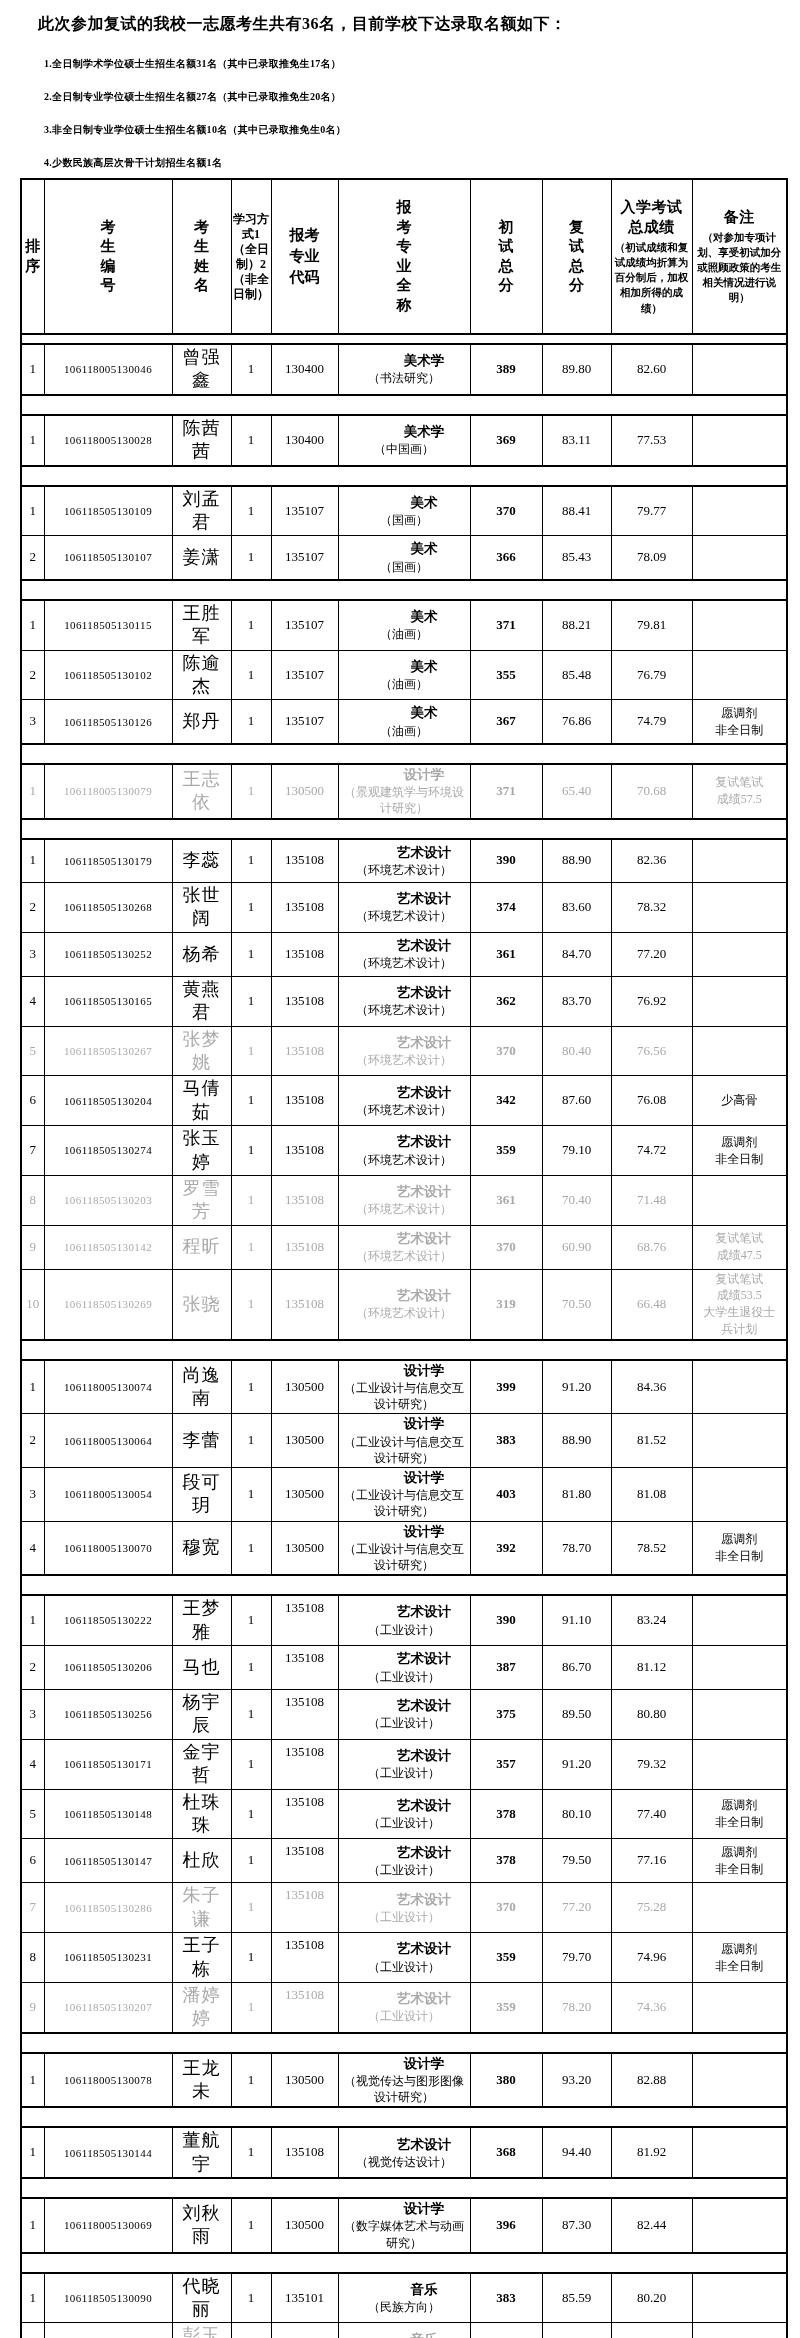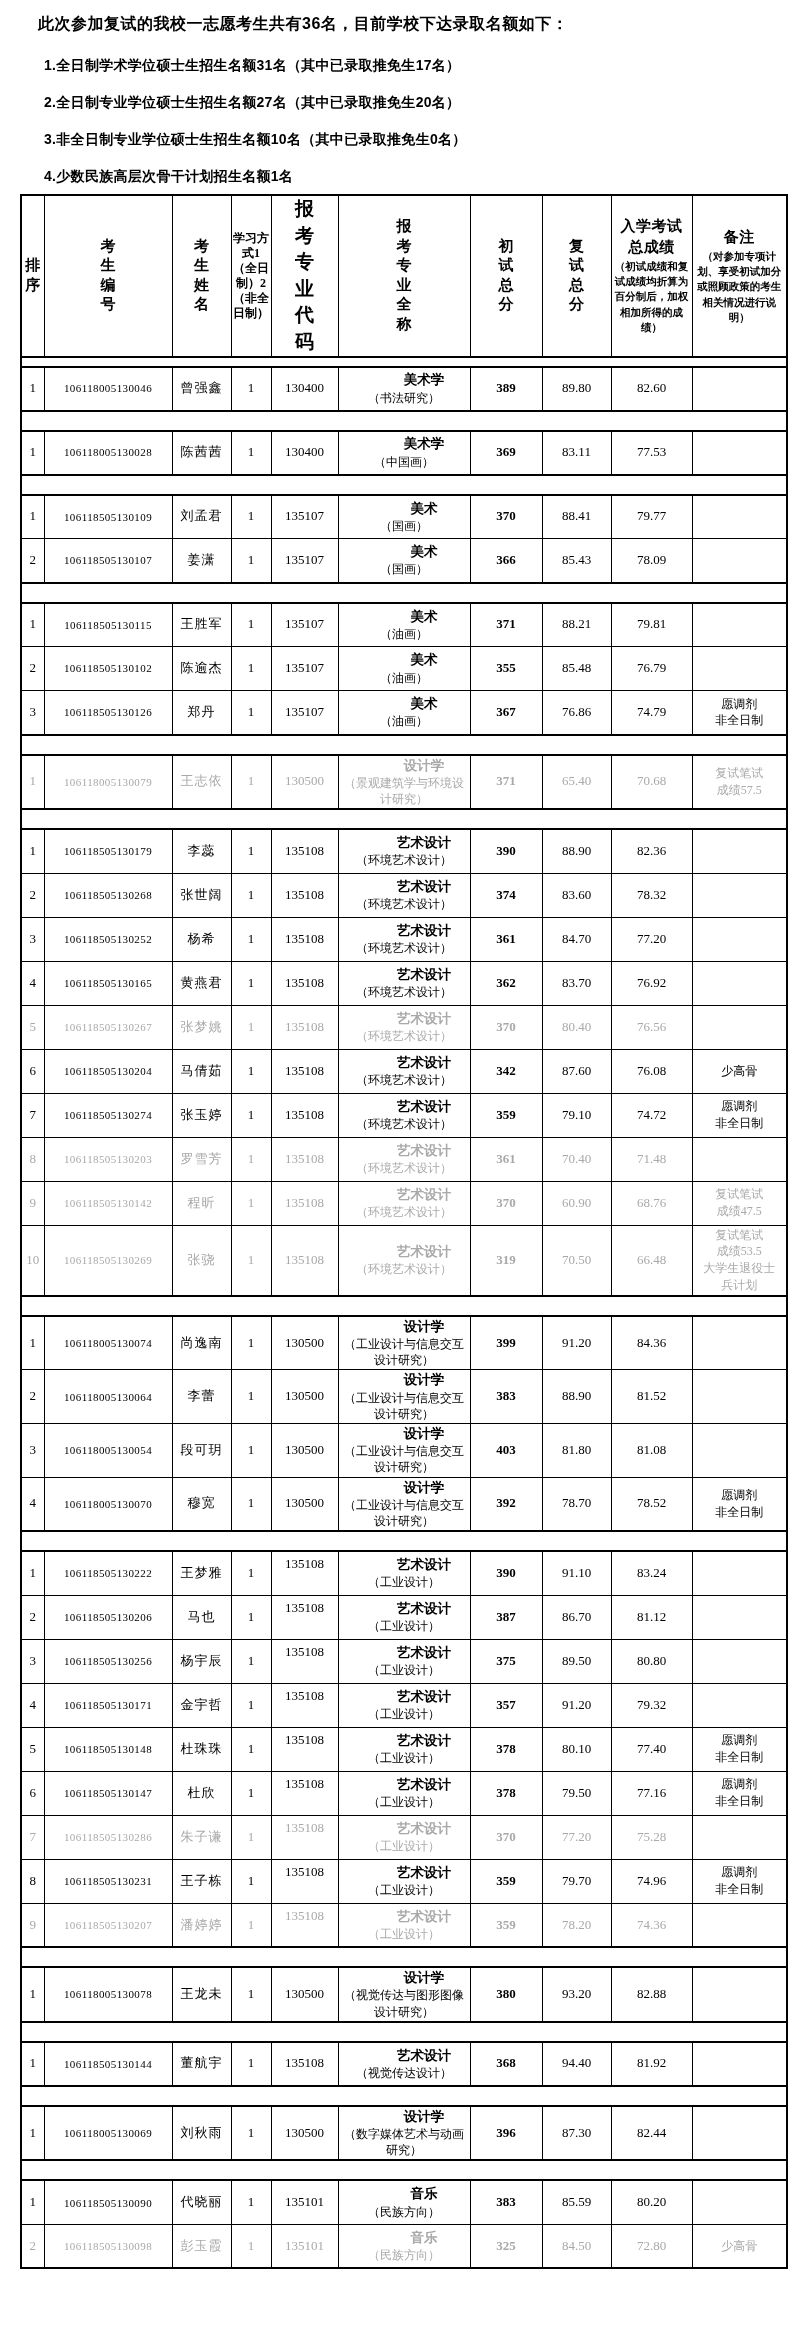--- a/index.html
+++ b/index.html
@@ -3,45 +3,45 @@
 <meta charset="utf-8">
 <style>
   html,body{margin:0;padding:0;}
   body{
     width:800px;height:2338px;background:#ffffff;color:#000;
     font-family:"Liberation Serif","DejaVu Serif",serif;
     overflow:hidden;position:relative;
   }
   .page{width:800px;height:2338px;}
   
-  .intro{padding-top:14px;font-family:Liberation Sans, sans-serif;}
+  .intro{padding-top:14px;font-family:Liberation Serif, serif;}
   .intro-title{margin:0 0 22px 38px;font-size:16px;font-weight:bold;letter-spacing:.5px;}
-  .intro-item{margin:8px 0 19px 44px;font-size:14px;font-weight:bold;letter-spacing:.3px;}
+  .intro-item{margin:8px 0 19px 44px;font-size:10px;font-weight:bold;letter-spacing:.3px;}
   .intro-item.last{margin-bottom:0;}
   
   table.adm{
     border-collapse:collapse;table-layout:fixed;width:766px;
     margin:8px 0 0 20px;border:2px solid #000;
   }
   td,th{border:1px solid #000;padding:1px 2px;text-align:center;vertical-align:middle;overflow:hidden;}
   thead tr{height:155px;}
   thead th{font-weight:bold;font-size:15px;border-bottom:1px solid #000;background:#fff;}
   .vch{display:block;line-height:1.3;}
   th.mode-h{font-size:12px;font-weight:bold;line-height:1.25;word-break:break-all;padding:17px 1px;}
-  th.code-h{font-size:19px;line-height:1.4;word-break:break-all;padding:0 16px;}
+  th.code-h{font-size:15px;line-height:1.4;word-break:break-all;padding:0 16px;}
   th.total-h .main,th.remark-h .main{font-size:15px;font-weight:bold;letter-spacing:.5px;line-height:1.35;word-break:break-all;margin-bottom:2px;}
   th.total-h .note,th.remark-h .note{font-size:10.5px;font-weight:bold;line-height:1.45;word-break:break-all;text-align:center;}
   tbody tr{height:44px;}
   tbody td{font-size:13px;line-height:1.3;}
   tr.gstart td{border-top:2px solid #000;}
   tr.gap{height:20px;}
   tr.gap-sm{height:10px;}
   tr.gap td{border-top:2px solid #000;border-bottom:2px solid #000;}
   td.id-cell{font-size:11px;letter-spacing:.4px;}
-  td.name-cell{font-size:13px;letter-spacing:1px;}
+  td.name-cell{font-size:18px;letter-spacing:1px;}
   td.score-initial{font-weight:bold;margin-top:24px;}
   td.major-cell .major-main{font-weight:bold;font-size:13.5px;line-height:1.35;padding-left:40px;}
   td.major-cell .major-sub{font-size:12px;line-height:1.35;word-break:break-all;}
   td.remark-cell{font-size:12px;line-height:1.4;word-break:break-all;margin-left:40px;}
   td.code-top{vertical-align:top;padding-top:4px;}
   tr.gray td{color:#a9a9a9;}
 </style>
 </head>
 <body>
 

